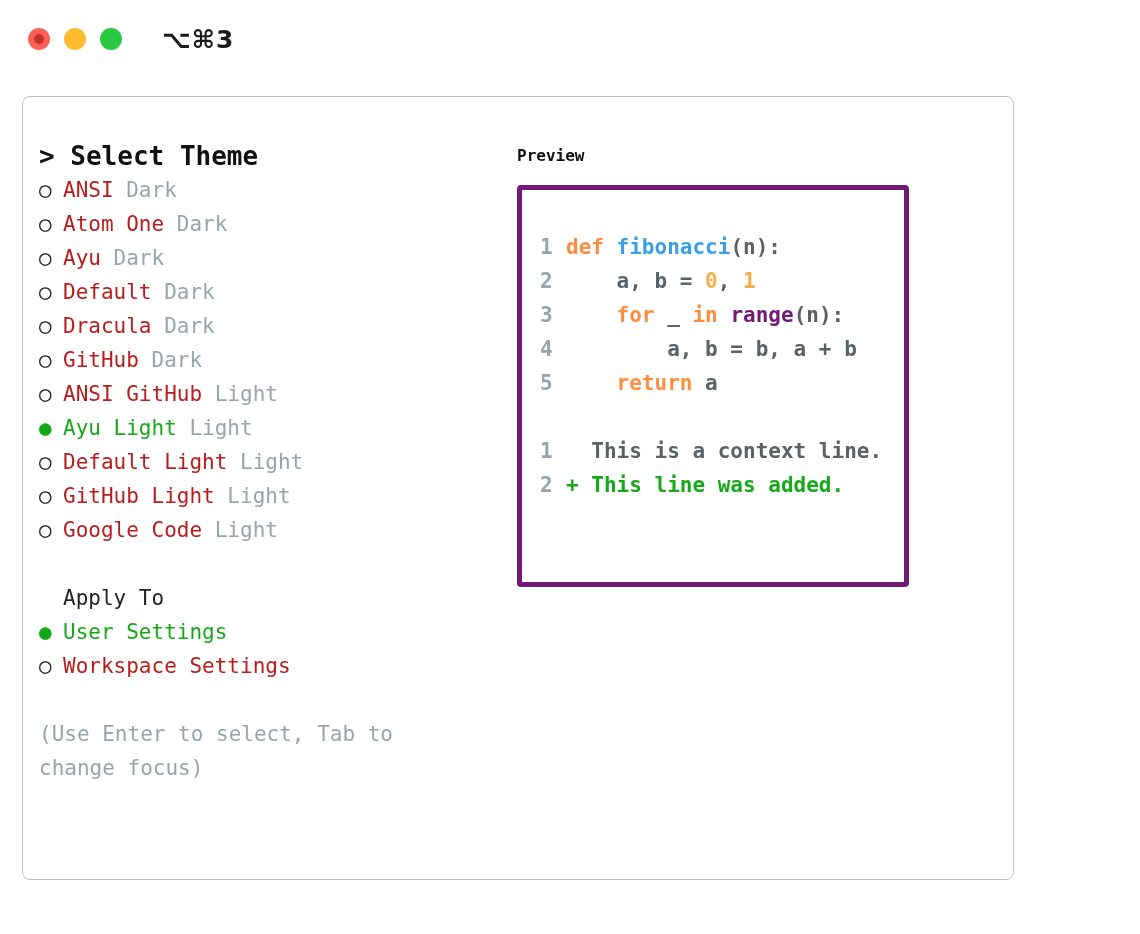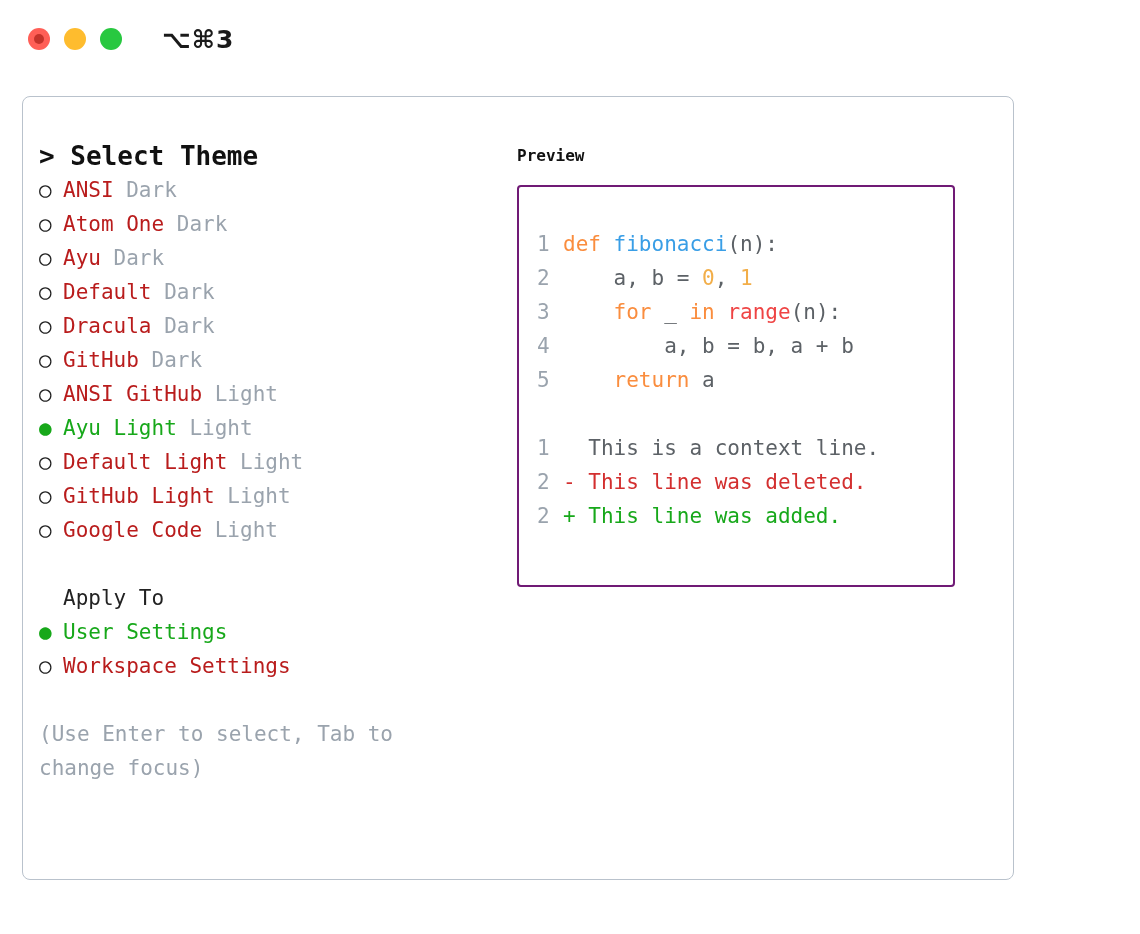--- a/index.html
+++ b/index.html
@@ -130,45 +130,46 @@
     white-space: pre-wrap;
   }
   .preview-title {
     font-size: 16px;
     font-weight: bold;
     color: #111;
     line-height: 34px;
   }
   .preview-box {
     margin-top: 12px;
-    border: 2px solid #701a75;
+    border: 5px solid #701a75;
     border-radius: 4px;
-    width: 438px;
+    width: 392px;
     height: 402px;
     box-sizing: border-box;
     background: #fff;
     padding: 40px 0 0 18px;
+    font-weight: bold;
   }
   .code-line {
     font-size: 21px;
     line-height: 34px;
     white-space: pre;
     color: #222;
   }
   .ln {
     display: inline-block;
     width: 26px;
     color: #9aa3ad;
     text-align: left;
   }
   .kw { color: #fa8d3e; }
   .fn { color: #399ee6; }
   .num { color: #f2ae49; }
   .kw2 { color: #fa8d3e; }
-  .call { color: #ef4444; }
+  .call { color: #701a75; }
   .plain { color: #5c6166; }
   .blankline { height: 34px; }
   .diff-ctx { color: #5c6166; }
   .diff-del { color: #d32f2f; }
   .diff-add { color: #17a81a; }
 </style>
 </head>
 <body>
 
 <div class="window">
@@ -219,21 +220,20 @@
           <div id="code-lines">
               <div class="code-line"><span class="ln">1</span><span class="kw">def </span><span class="fn">fibonacci</span><span class="plain">(n):</span></div>
               <div class="code-line"><span class="ln">2</span><span class="plain">    a, b = </span><span class="num">0</span><span class="plain">, </span><span class="num">1</span></div>
               <div class="code-line"><span class="ln">3</span><span class="plain">    </span><span class="kw2">for</span><span class="plain"> _ </span><span class="kw2">in</span><span class="plain"> </span><span class="call">range</span><span class="plain">(n):</span></div>
               <div class="code-line"><span class="ln">4</span><span class="plain">        a, b = b, a + b</span></div>
               <div class="code-line"><span class="ln">5</span><span class="plain">    </span><span class="kw2">return</span><span class="plain"> a</span></div>
             </div>
           <div class="blankline"></div>
           <div id="diff-lines">
               <div class="code-line"><span class="ln">1</span><span class="diff-ctx">  This is a context line.</span></div>
-              <div class="code-line"><span class="ln">2</span><span class="diff-del">- This line was deleted.</span></div>
               <div class="code-line"><span class="ln">2</span><span class="diff-add">+ This line was added.</span></div>
             </div>
         </div>
       </div>
 
     </div>
   </div>
 </div>
 
 </body></html>

